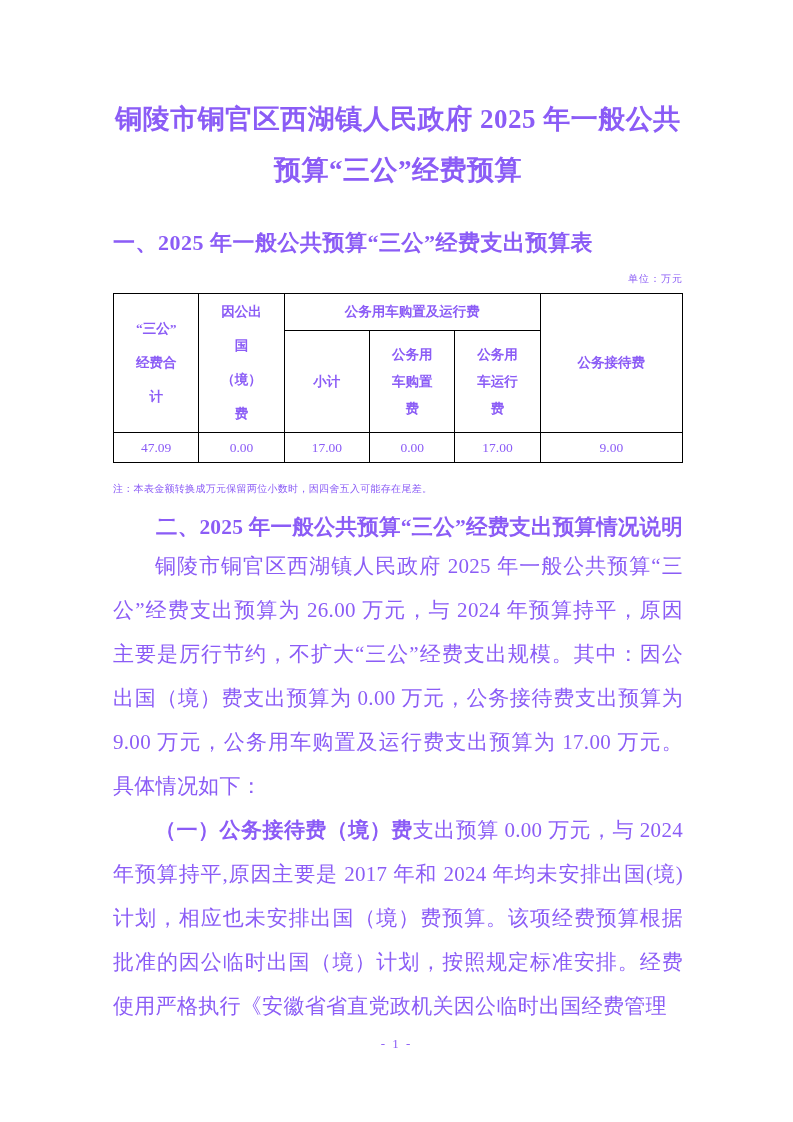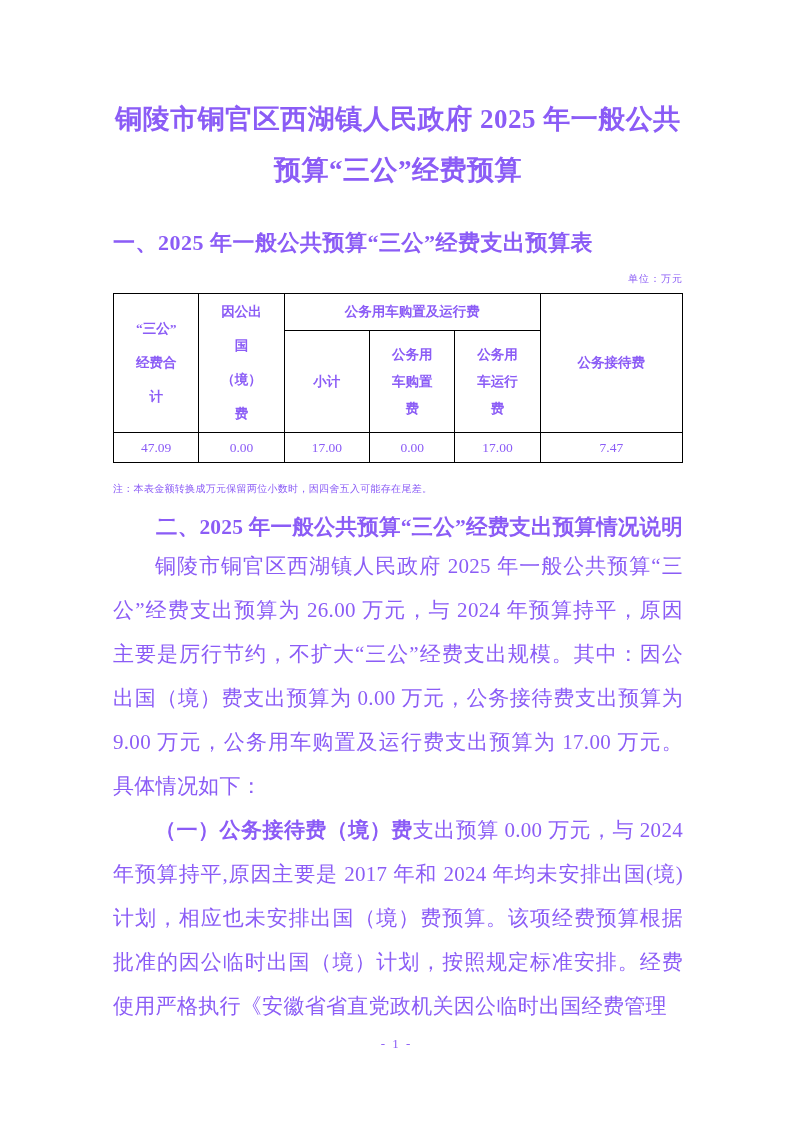--- a/index.html
+++ b/index.html
@@ -126,21 +126,21 @@
           <td class="th-sub">小计</td>
           <td class="th-sub">公务用车购置费</td>
           <td class="th-sub">公务用车运行费</td>
         </tr>
         <tr>
           <td class="td-data">47.09</td>
           <td class="td-data">0.00</td>
           <td class="td-data">17.00</td>
           <td class="td-data">0.00</td>
           <td class="td-data">17.00</td>
-          <td class="td-data">7.47</td>
+          <td class="td-data">9.00</td>
         </tr>
       </tbody>
     </table>
 
     <div class="table-note">注：本表金额转换成万元保留两位小数时，因四舍五入可能存在尾差。</div>
 
     <div class="sec2-heading">二、2025 年一般公共预算“三公”经费支出预算情况说明</div>
 
     <p class="body-para">铜陵市铜官区西湖镇人民政府 2025 年一般公共预算“三公”经费支出预算为 26.00 万元，与 2024 年预算持平，原因主要是厉行节约，不扩大“三公”经费支出规模。其中：因公出国（境）费支出预算为 0.00 万元，公务接待费支出预算为 9.00 万元，公务用车购置及运行费支出预算为 17.00 万元。具体情况如下：</p>
 

